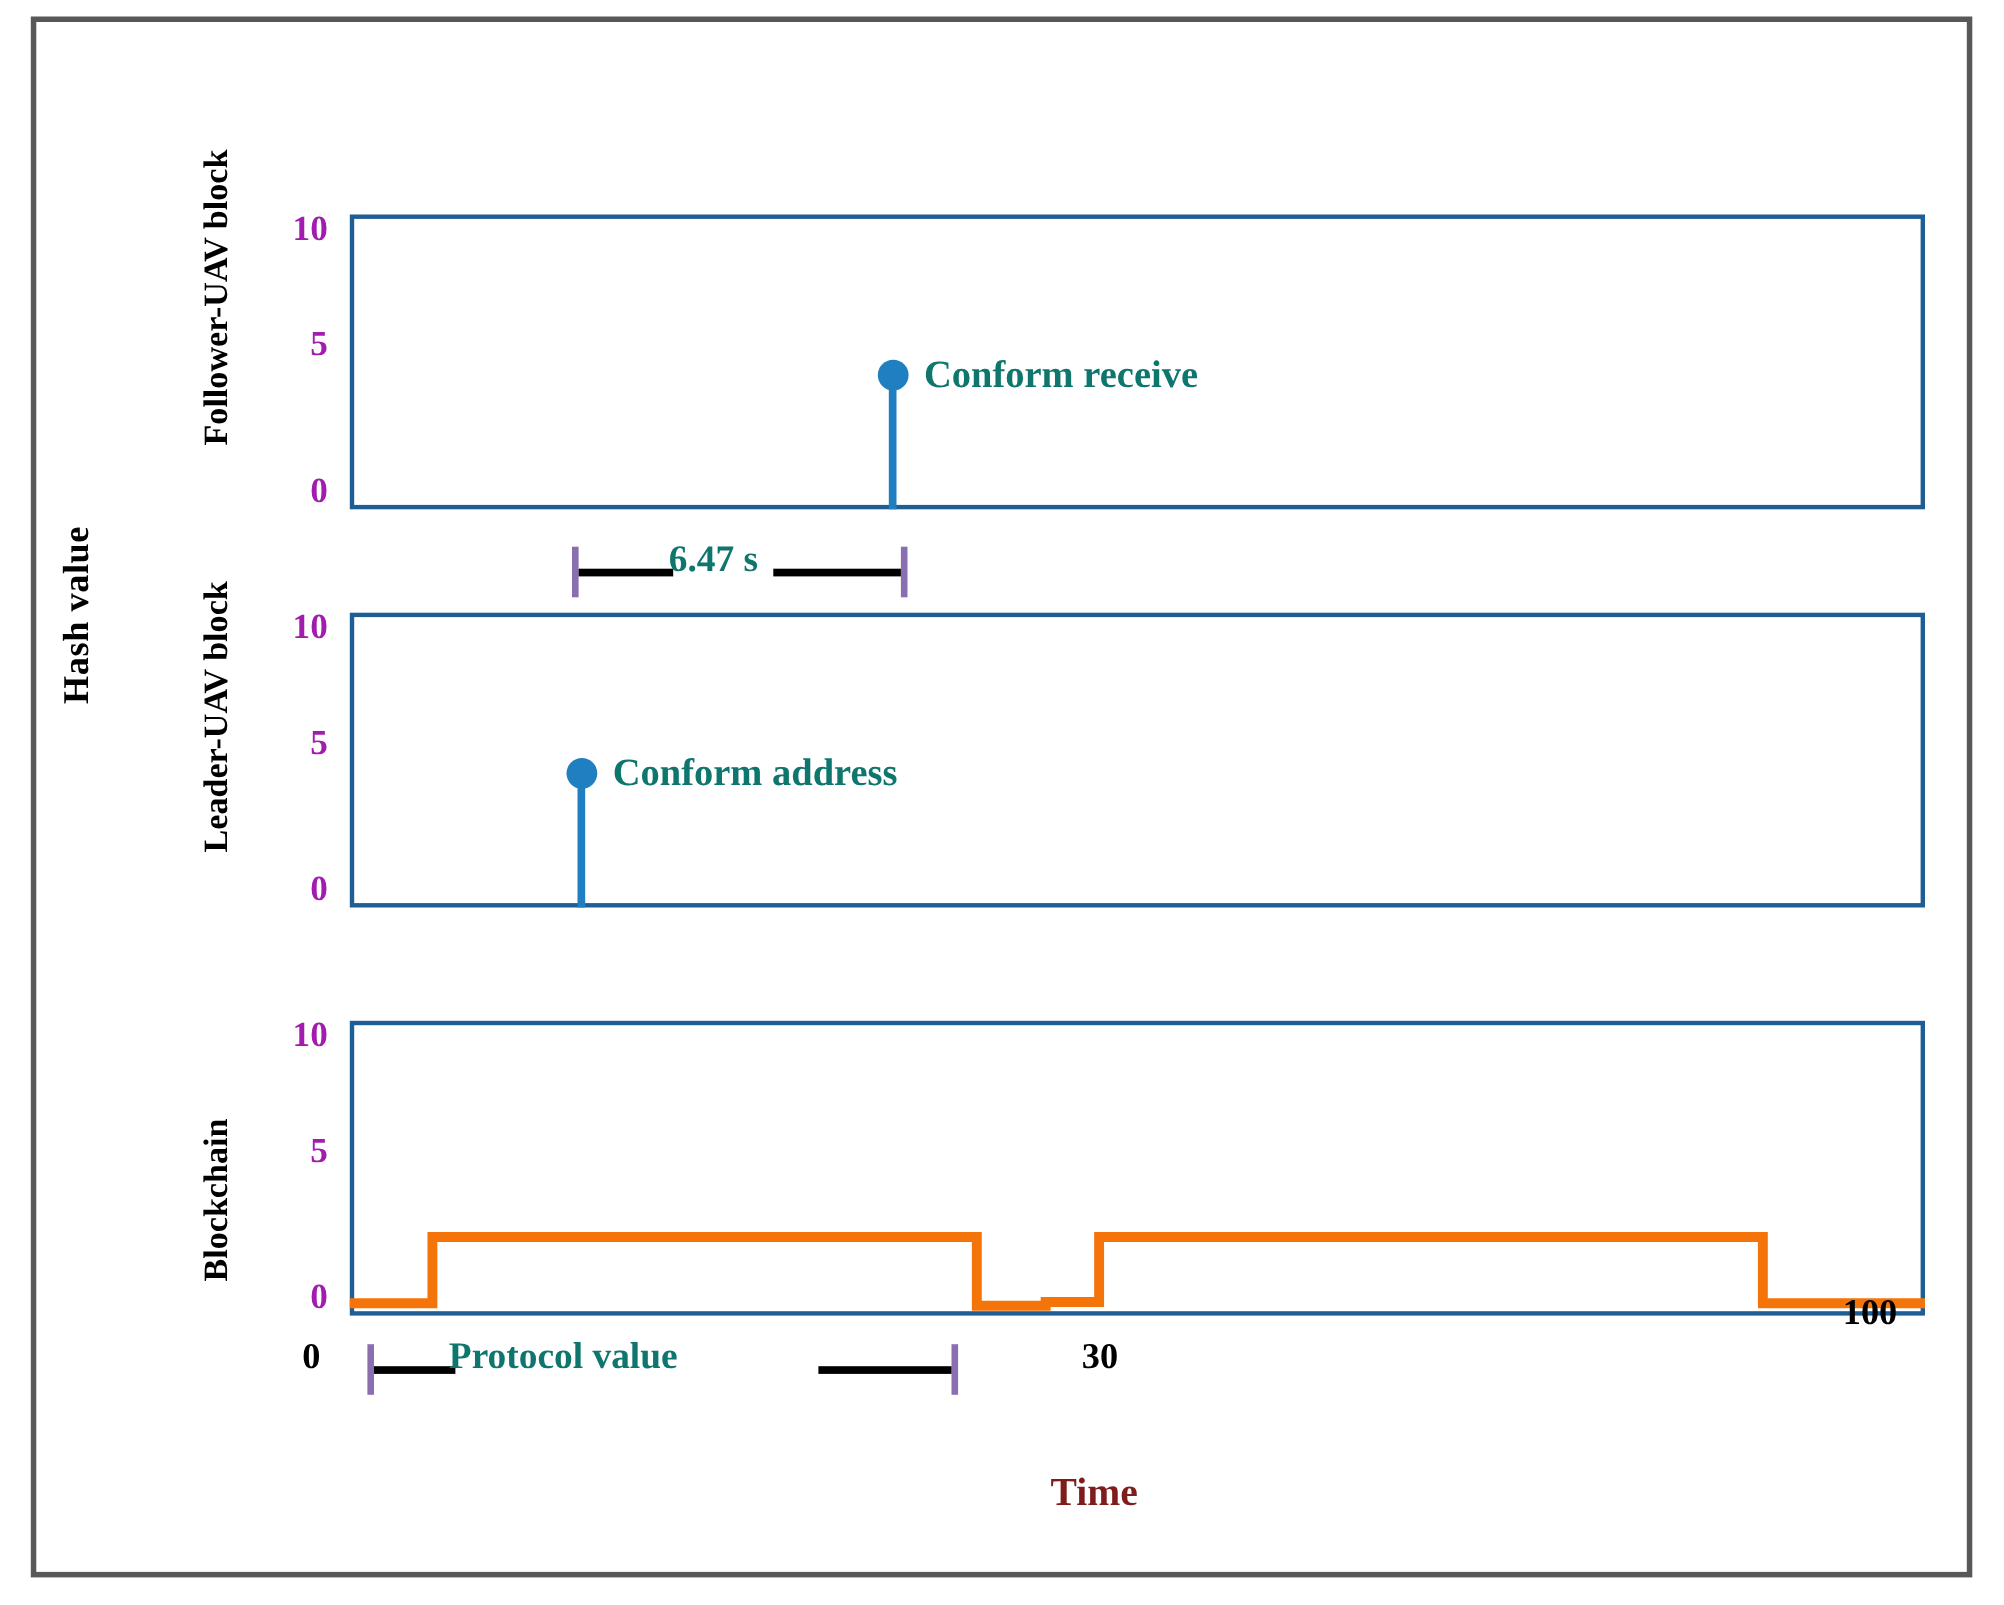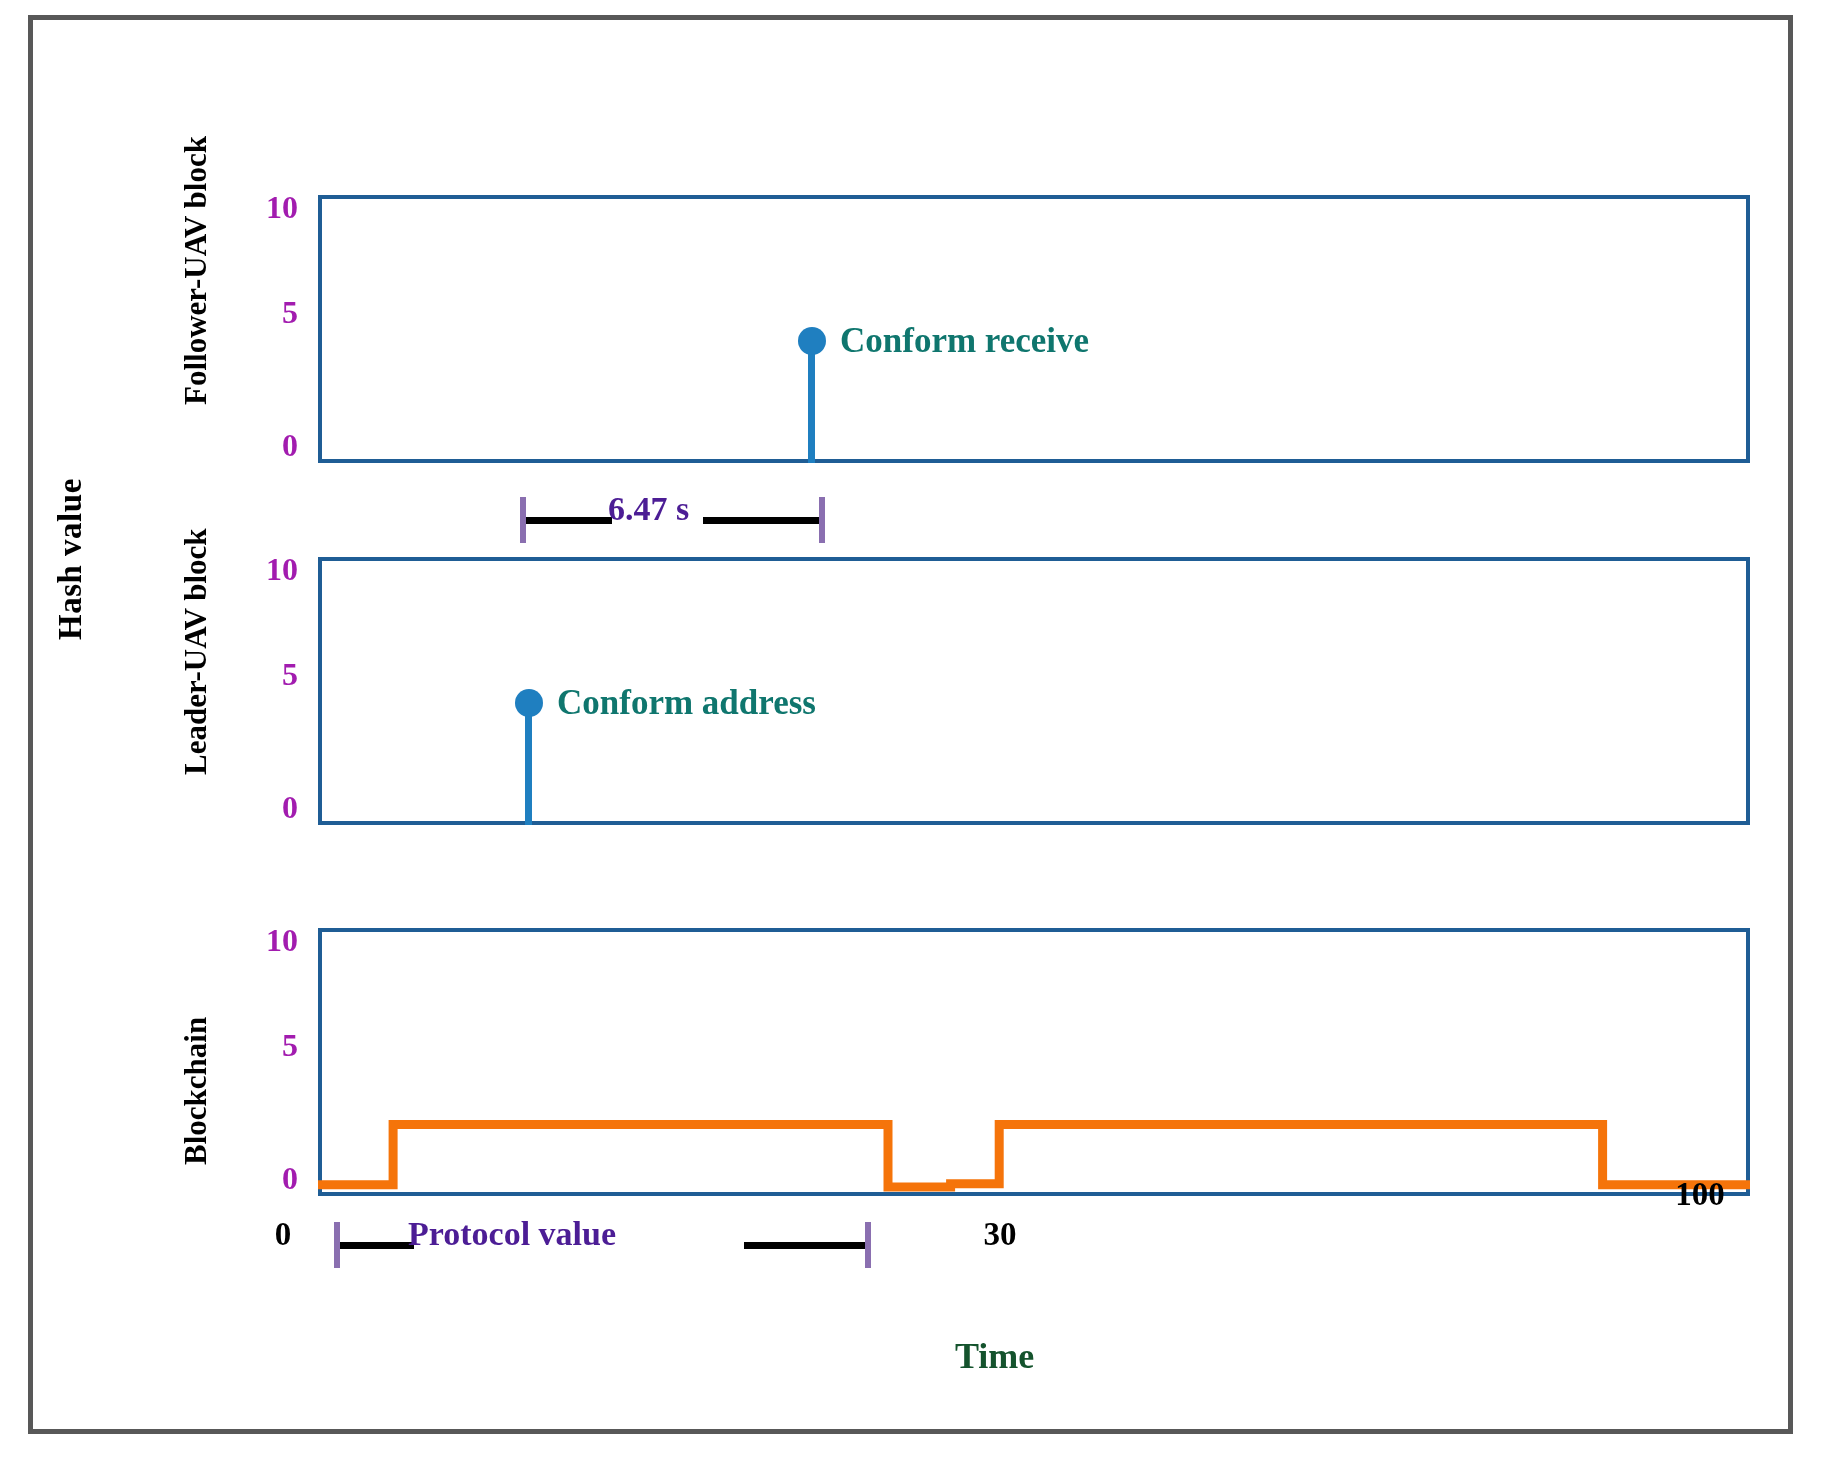--- a/index.html
+++ b/index.html
@@ -86,31 +86,31 @@
   .measure{position:absolute;height:46px;}
   .measure .cap{
     position:absolute;top:0;width:6px;height:46px;
     background:#8a6fb0;
   }
   .measure .bar-left,.measure .bar-right{
     position:absolute;top:20px;height:7px;background:#000;
   }
   .measure .m-text{
     position:absolute;top:-5px;
-    font-size:34px;font-weight:bold;color:#4c1d95;
+    font-size:34px;font-weight:bold;color:#0f766e;
     white-space:nowrap;line-height:1;
   }
 
   
   .step-svg{position:absolute;left:0;top:0;pointer-events:none;}
 
   
   .xtitle{
     position:absolute;
-    font-size:36px;font-weight:bold;color:#14532d;
+    font-size:36px;font-weight:bold;color:#7f1d1d;
     white-space:nowrap;
   }
 </style>
 </head>
 <body>
 
 <div class="canvas">
   <div class="figure-frame"></div>
 
   <div class="hash-value-label">Hash value</div>

